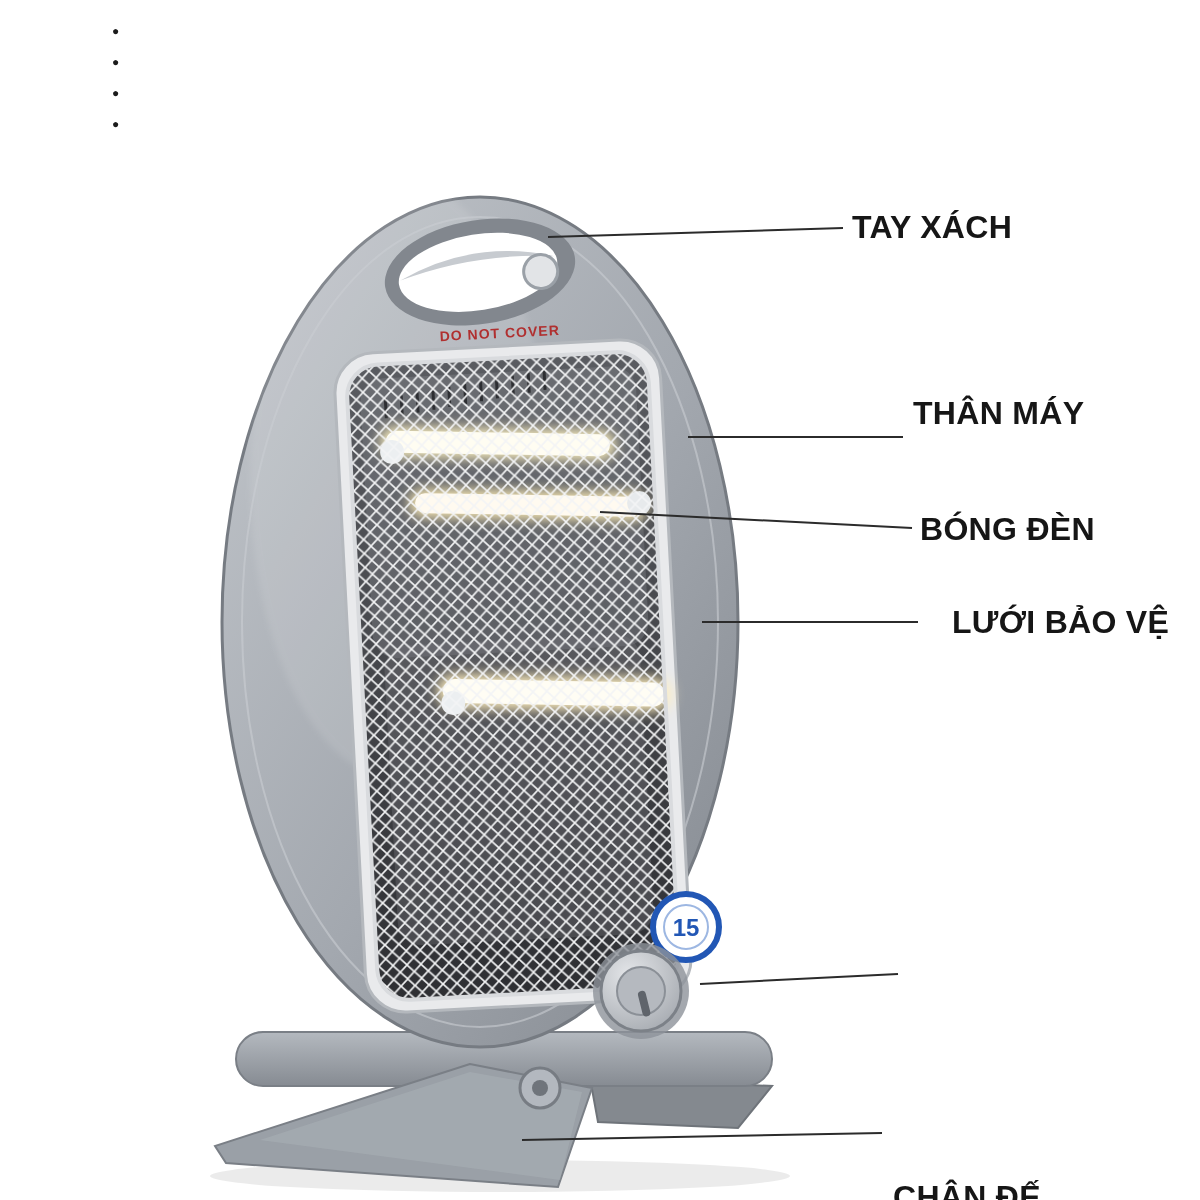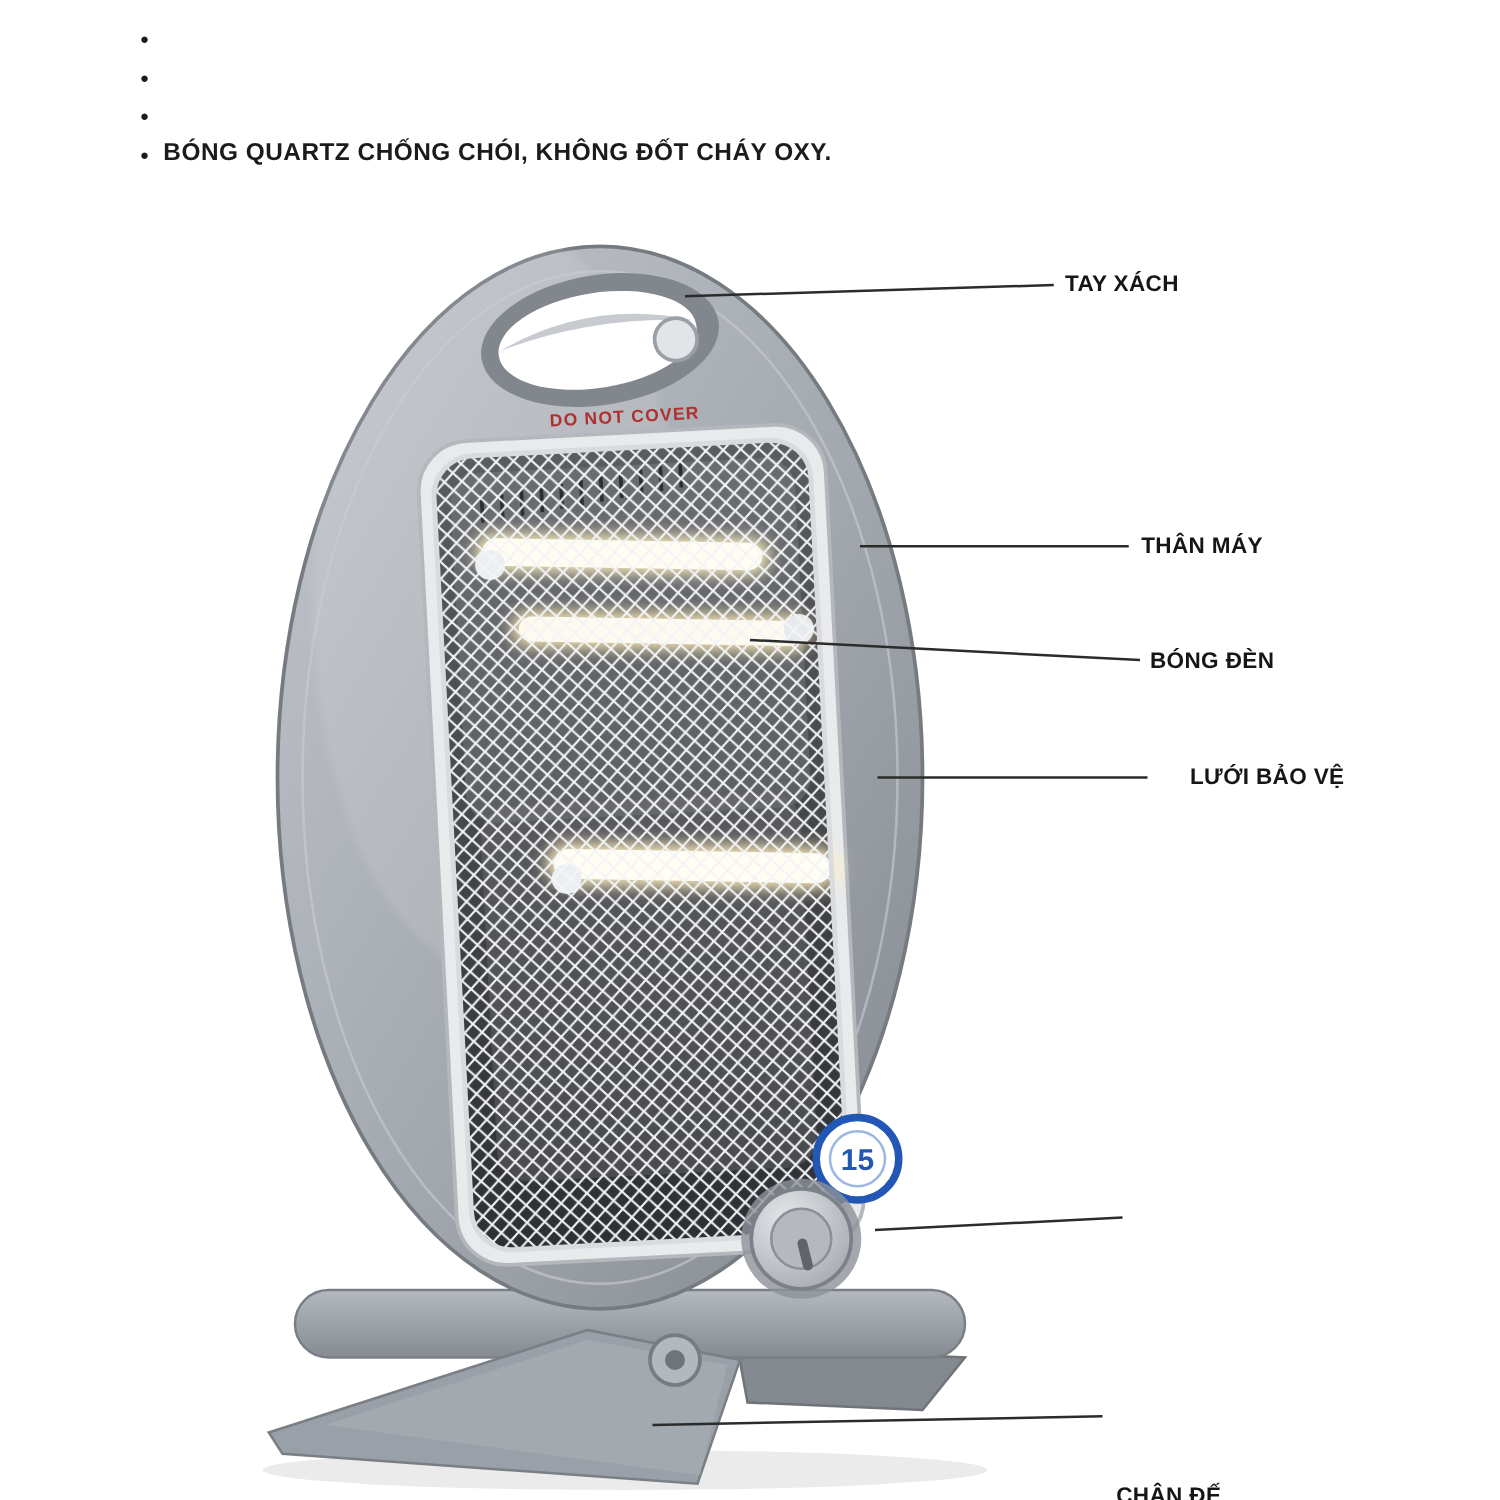--- a/index.html
+++ b/index.html
@@ -10,21 +10,21 @@
   
   .features{position:absolute;left:112px;top:14px;list-style:none;margin:0;padding:0;}
   .features li{
     display:flex;align-items:center;gap:11px;height:31px;
     font-size:19.5px;font-weight:700;color:#1b1b1b;letter-spacing:.4px;white-space:nowrap;
   }
   .features .dot{font-size:12px;line-height:1;transform:translateY(1px);}
   
   .part-label{
     position:absolute;transform:translateY(-50%);
-    font-size:18px;font-weight:700;color:#161616;letter-spacing:.3px;white-space:nowrap;
+    font-size:32px;font-weight:700;color:#161616;letter-spacing:.3px;white-space:nowrap;
   }
   svg.scene{position:absolute;left:0;top:0;}
 </style>
 </head>
 <body>
 
 <div class="canvas">
 
   <svg class="scene" width="1200" height="1200" viewBox="0 0 1200 1200">
     <defs>
@@ -147,23 +147,22 @@
       <span class="dot">●</span>
     </li>
     <li>
       <span class="dot">●</span>
     </li>
     <li>
       <span class="dot">●</span>
     </li>
     <li>
       <span class="dot">●</span>
-      <span>BÓNG QUARTZ CHỐNG CHÓI, KHÔNG ĐỐT CHÁY OXY.</span>
     </li>
   </ul>
 
   <div class="part-label" style="left:852px;top:227px">TAY XÁCH</div>
-  <div class="part-label" style="left:913px;top:437px">THÂN MÁY</div>
+  <div class="part-label" style="left:913px;top:413px">THÂN MÁY</div>
   <div class="part-label" style="left:920px;top:529px">BÓNG ĐÈN</div>
   <div class="part-label" style="left:952px;top:622px">LƯỚI BẢO VỆ</div>
   <div class="part-label" style="left:893px;top:1197px">CHÂN ĐẾ</div>
 
 </div>
 
 </body></html>

